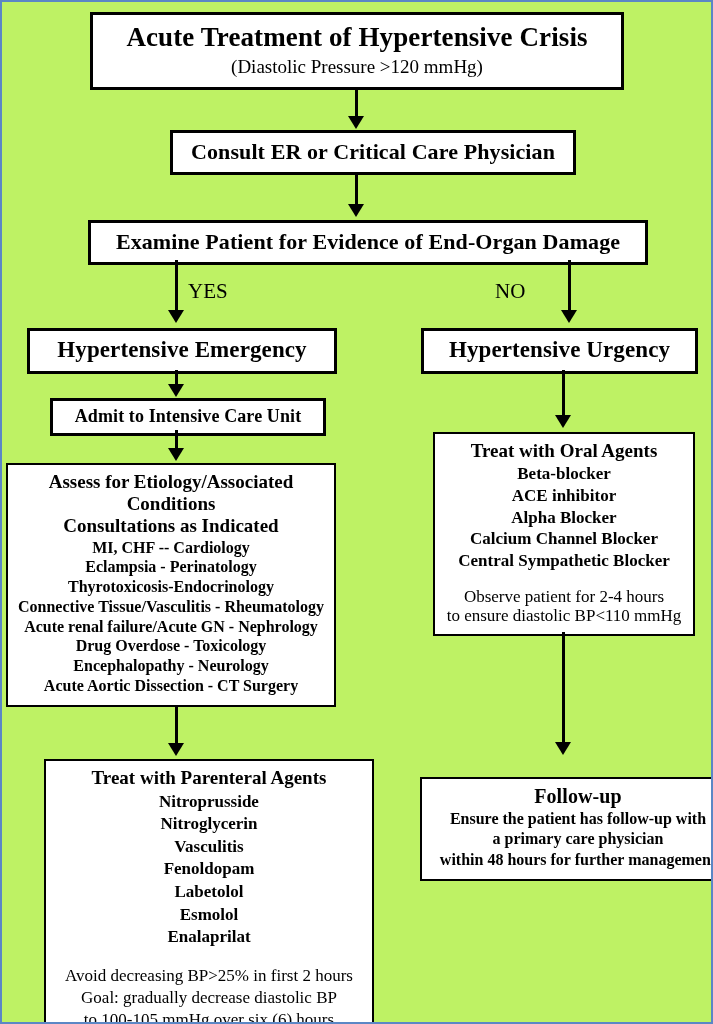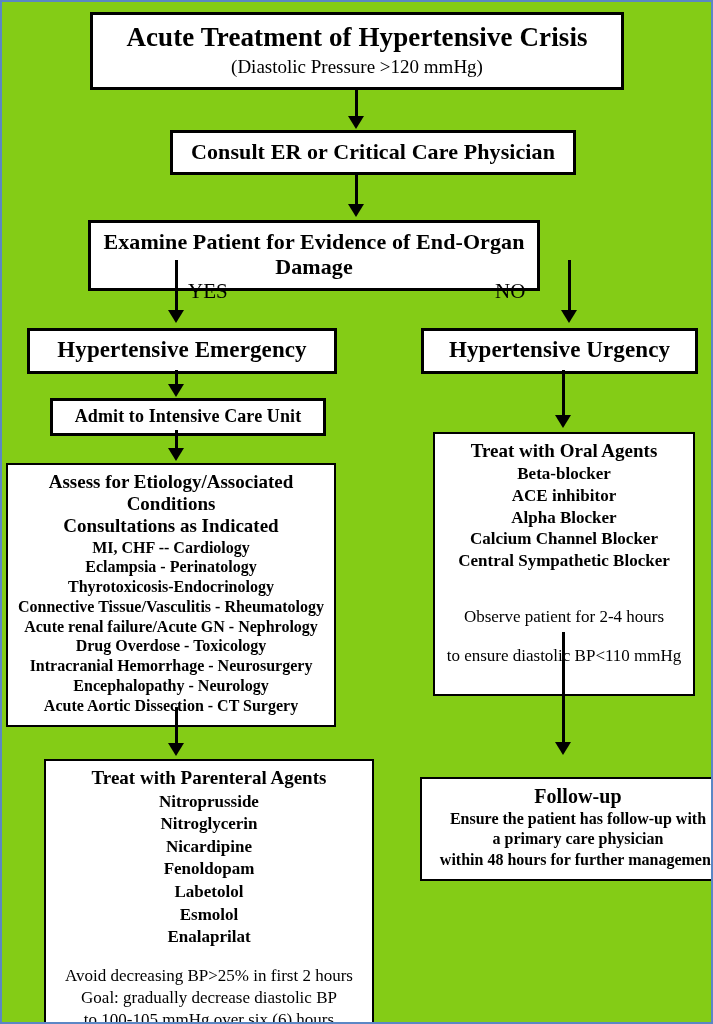--- a/index.html
+++ b/index.html
@@ -5,21 +5,21 @@
 <style>
   html, body {
     margin: 0;
     padding: 0;
     background: #ffffff;
   }
   #page {
     position: relative;
     width: 713px;
     height: 1024px;
-    background: #84cc16;
+    background: #bef264;
     border: 2px solid #5b87c5;
     box-sizing: border-box;
     overflow: hidden;
     font-family: "Liberation Serif", "DejaVu Serif", serif;
     color: #000000;
   }
   .node {
     position: absolute;
     box-sizing: border-box;
     background: #ffffff;
@@ -62,38 +62,38 @@
     color: #000000;
     white-space: nowrap;
   }
 
   
   #n-title    { left: 88px;  top: 10px;  width: 534px; padding: 7px 0 9px; }
   #n-title .t1 { font-size: 27px; }
   #n-title .t2 { font-size: 19px; margin-top: 3px; }
 
   #n-consult  { left: 168px; top: 128px; width: 406px; padding: 6px 0 8px; font-size: 22px; }
-  #n-examine  { left: 86px;  top: 218px; width: 452px; padding: 6px 0 8px; font-size: 22px; }
+  #n-examine  { left: 86px;  top: 218px; width: 560px; padding: 6px 0 8px; font-size: 22px; }
 
   #n-emerg    { left: 25px;  top: 326px; width: 310px; padding: 6px 0 8px; font-size: 23px; }
   #n-urgency  { left: 419px; top: 326px; width: 277px; padding: 6px 0 8px; font-size: 23px; }
 
   #n-icu      { left: 48px;  top: 396px; width: 276px; padding: 5px 0 6px; font-size: 18px; }
 
   #n-assess   { left: 4px;   top: 461px; width: 330px; padding: 6px 4px 8px; }
   #n-assess .hdr-ul { font-size: 19px; display: block; }
   #n-assess .lines { font-size: 16px; margin-top: 2px; }
   #n-assess .lines div { margin: 1.4px 0; }
 
   #n-oral     { left: 431px; top: 430px; width: 262px; padding: 6px 3px 8px; }
   #n-oral .hdr-ul { font-size: 19px; display: block; }
   #n-oral .lines { font-size: 17px; margin-top: 2px; }
   #n-oral .lines div { margin: 2.2px 0; }
   #n-oral .note { font-size: 17px; }
-  #n-oral .note div { margin: 20px 0; }
+  #n-oral .note div { margin: 0 0; }
 
   #n-paren    { left: 42px;  top: 757px; width: 330px; padding: 6px 3px 8px; height: 265px; }
   #n-paren .hdr-ul { font-size: 19px; display: block; }
   #n-paren .lines { font-size: 17px; margin-top: 3px; }
   #n-paren .lines div { margin: 3px 0; }
   #n-paren .note { font-size: 17px; }
   #n-paren .note div { margin: 2.5px 0; }
 
   #n-follow   { left: 418px; top: 775px; width: 316px; padding: 6px 3px 8px; }
   #n-follow .hdr { font-size: 20px; display: block; }
@@ -155,21 +155,20 @@
   <div class="node" id="n-assess">
     <span class="hdr-ul">Assess for Etiology/Associated Conditions</span>
     <span class="hdr-ul">Consultations as Indicated</span>
     <div class="lines">
       <div>MI, CHF --  Cardiology</div>
       <div>Eclampsia  -  Perinatology</div>
       <div>Thyrotoxicosis-Endocrinology</div>
       <div>Connective Tissue/Vasculitis - Rheumatology</div>
       <div>Acute renal failure/Acute GN  -  Nephrology</div>
       <div>Drug Overdose - Toxicology</div>
-      <div>Intracranial Hemorrhage - Neurosurgery</div>
       <div>Encephalopathy - Neurology</div>
       <div>Acute Aortic Dissection - CT Surgery</div>
     </div>
   </div>
 
   <div class="conn vline" style="left:173px; top:705px; height:38px;"></div>
   <div class="arrow" style="left:166px; top:741px;"></div>
 
   <div class="node" id="n-oral">
     <span class="hdr-ul">Treat with Oral Agents</span>
@@ -188,21 +187,21 @@
   </div>
 
   <div class="conn vline" style="left:560px; top:630px; height:112px;"></div>
   <div class="arrow" style="left:553px; top:740px;"></div>
 
   <div class="node" id="n-paren">
     <span class="hdr-ul">Treat with Parenteral Agents</span>
     <div class="lines">
       <div>Nitroprusside</div>
       <div>Nitroglycerin</div>
-      <div>Nicardipine</div>
+      <div>Vasculitis</div>
       <div>Fenoldopam</div>
       <div>Labetolol</div>
       <div>Esmolol</div>
       <div>Enalaprilat</div>
     </div>
     <div class="gap"></div>
     <div class="note">
       <div>Avoid decreasing BP&gt;25% in first 2 hours</div>
       <div>Goal: gradually decrease diastolic BP</div>
       <div>to 100-105 mmHg over six (6) hours</div>

